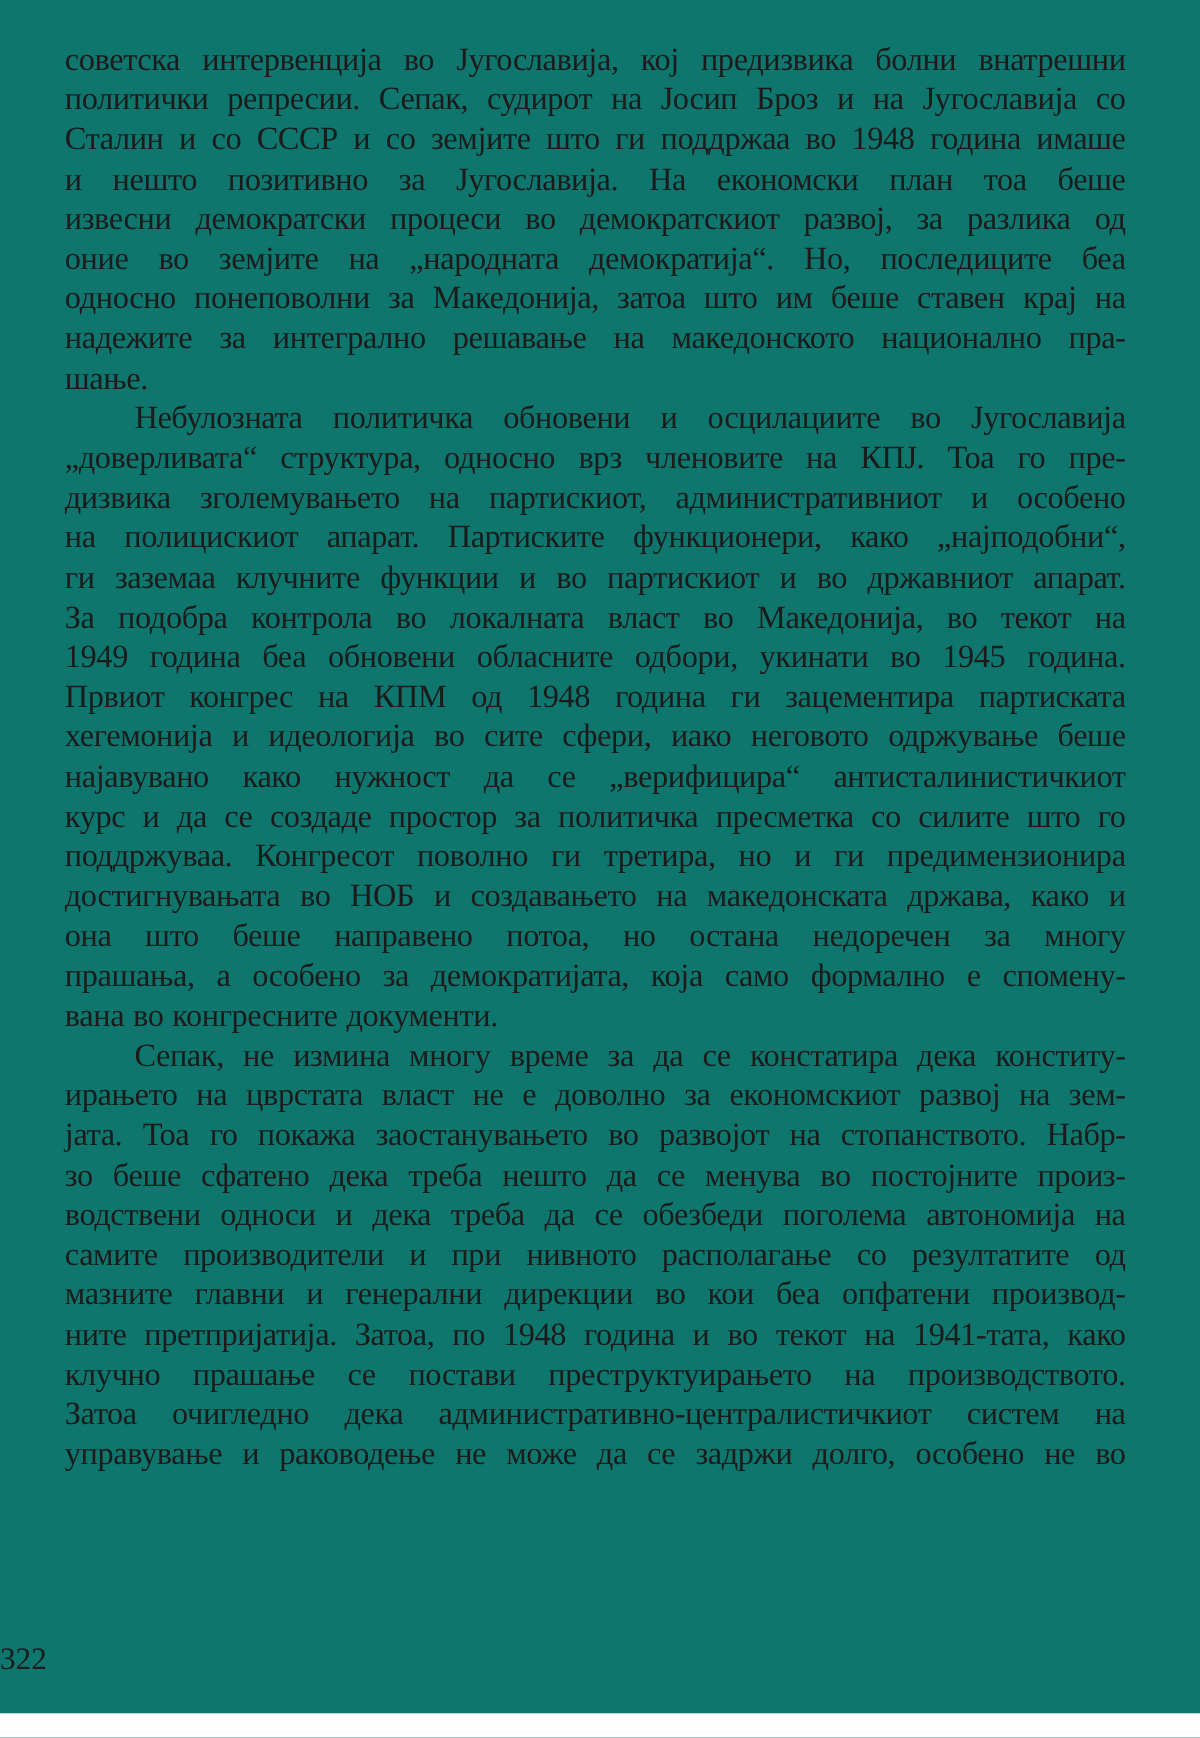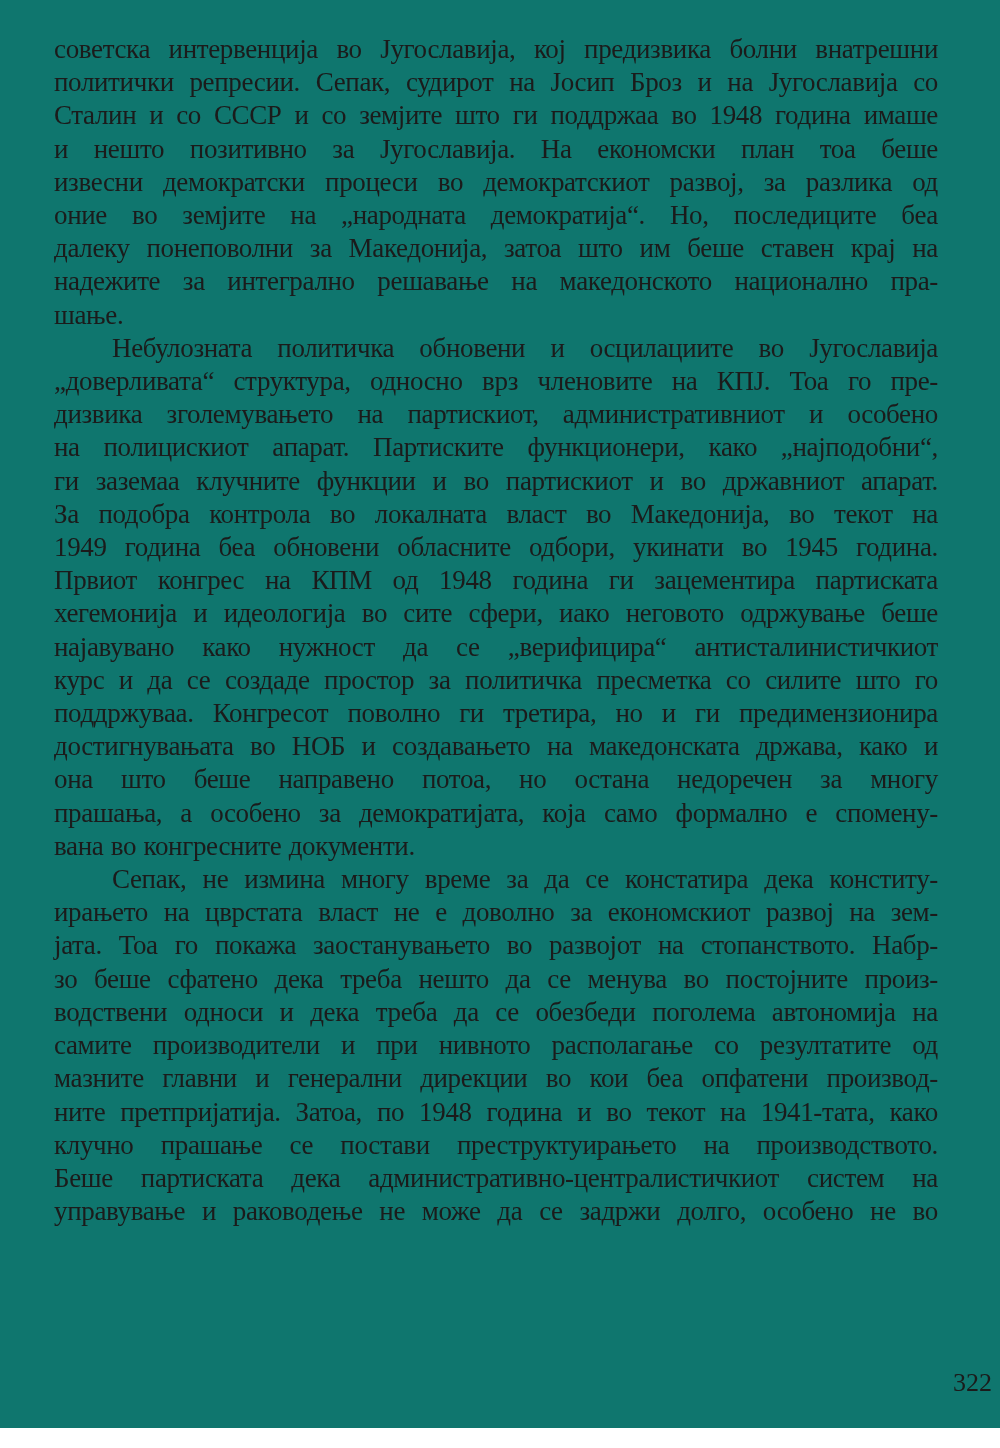--- a/index.html
+++ b/index.html
@@ -39,39 +39,39 @@
     text-align-last: left;
   }
   .line.indent {
     text-indent: 58px;
   }
   .page-number {
     position: absolute;
     top: 1368px;
     left: 0;
     width: 992px;
-    text-align: right;
+    text-align: left;
     font-family: "Liberation Serif", "DejaVu Serif", serif;
     font-size: 26px;
     color: #1b1b1b;
   }
 </style>
 </head>
 <body>
 
 <div class="page">
   <div class="text-block">
       <div class="para">
         <div class="line">советска интервенција во Југославија, кој предизвика болни внатрешни</div>
         <div class="line">политички репресии. Сепак, судирот на Јосип Броз и на Југославија со</div>
         <div class="line">Сталин и со СССР и со земјите што ги поддржаа во 1948 година имаше</div>
         <div class="line">и нешто позитивно за Југославија. На економски план тоа беше</div>
         <div class="line">извесни демократски процеси во демократскиот развој, за разлика од</div>
         <div class="line">оние во земјите на „народната демократија“. Но, последиците беа</div>
-        <div class="line">далеку понеповолни за Македонија, затоа што им беше ставен крај на</div>
+        <div class="line">односно понеповолни за Македонија, затоа што им беше ставен крај на</div>
         <div class="line">надежите за интегрално решавање на македонското национално пра-</div>
         <div class="line lastline">шање.</div>
       </div>
       <div class="para">
         <div class="line indent">Небулозната политичка обновени и осцилациите во Југославија</div>
         <div class="line">„доверливата“ структура, односно врз членовите на КПЈ. Тоа го пре-</div>
         <div class="line">дизвика зголемувањето на партискиот, административниот и особено</div>
         <div class="line">на полицискиот апарат. Партиските функционери, како „најподобни“,</div>
         <div class="line">ги заземаа клучните функции и во партискиот и во државниот апарат.</div>
         <div class="line">За подобра контрола во локалната власт во Македонија, во текот на</div>
@@ -89,18 +89,18 @@
       <div class="para">
         <div class="line indent">Сепак, не измина многу време за да се констатира дека конститу-</div>
         <div class="line">ирањето на цврстата власт не е доволно за економскиот развој на зем-</div>
         <div class="line">јата. Тоа го покажа заостанувањето во развојот на стопанството. Набр-</div>
         <div class="line">зо беше сфатено дека треба нешто да се менува во постојните произ-</div>
         <div class="line">водствени односи и дека треба да се обезбеди поголема автономија на</div>
         <div class="line">самите производители и при нивното располагање со резултатите од</div>
         <div class="line">мазните главни и генерални дирекции во кои беа опфатени производ-</div>
         <div class="line">ните претпријатија. Затоа, по 1948 година и во текот на 1941-тата, како</div>
         <div class="line">клучно прашање се постави преструктуирањето на производството.</div>
-        <div class="line">Беше партиската дека административно-централистичкиот систем на</div>
+        <div class="line">Затоа очигледно дека административно-централистичкиот систем на</div>
         <div class="line">управување и раководење не може да се задржи долго, особено не во</div>
       </div>
     </div>
   <div class="page-number">322</div>
 </div>
 
 </body></html>

